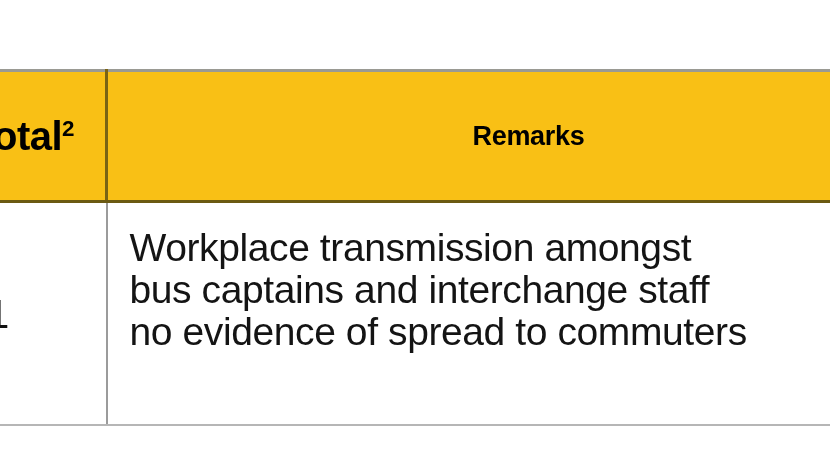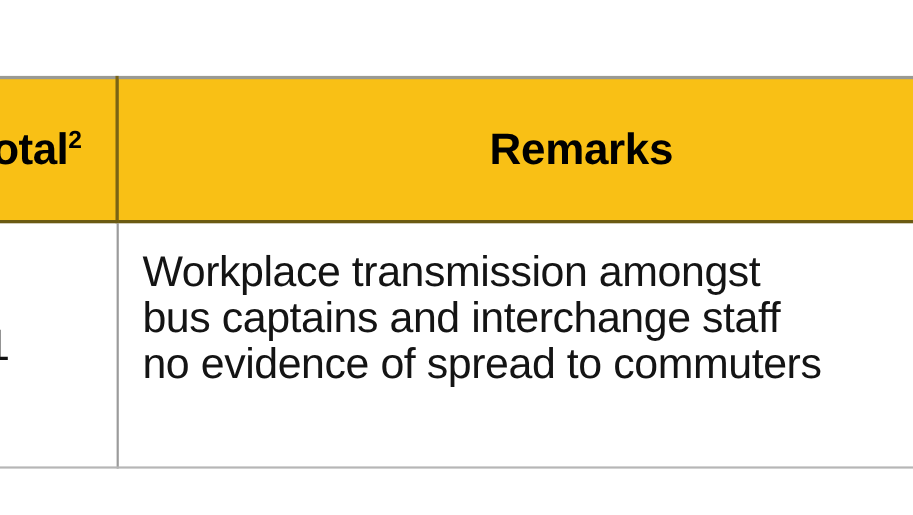--- a/index.html
+++ b/index.html
@@ -74,21 +74,21 @@
     padding-left: 96px;
     white-space: nowrap;
   }
   .th-total-text sup {
     font-size: 0.56em;
     vertical-align: super;
     line-height: 0;
     font-weight: bold;
   }
   .th-remarks-text {
-    font-size: 40px;
+    font-size: 27px;
     line-height: 1;
     letter-spacing: -0.3px;
     white-space: nowrap;
   }
 
   
   tbody td {
     background: #ffffff;
     border-bottom: 2px solid #b6b6b6;
     padding: 0;

